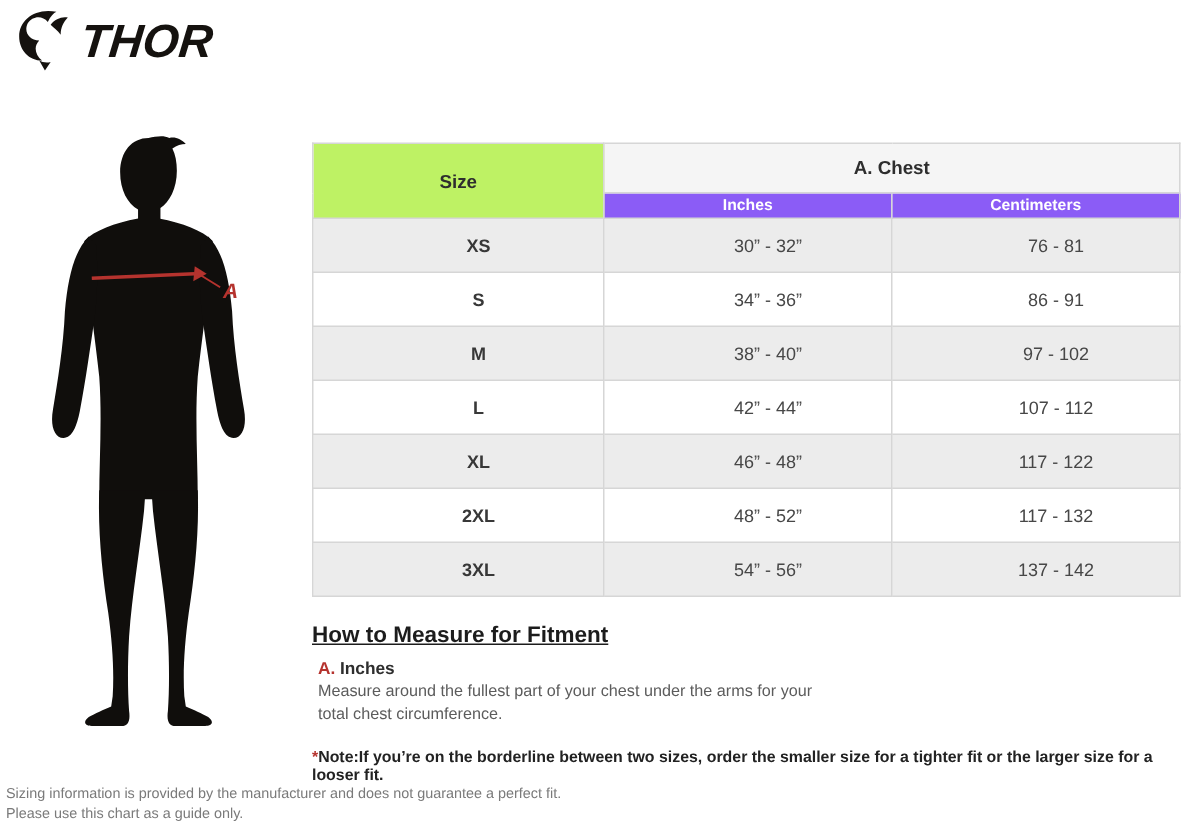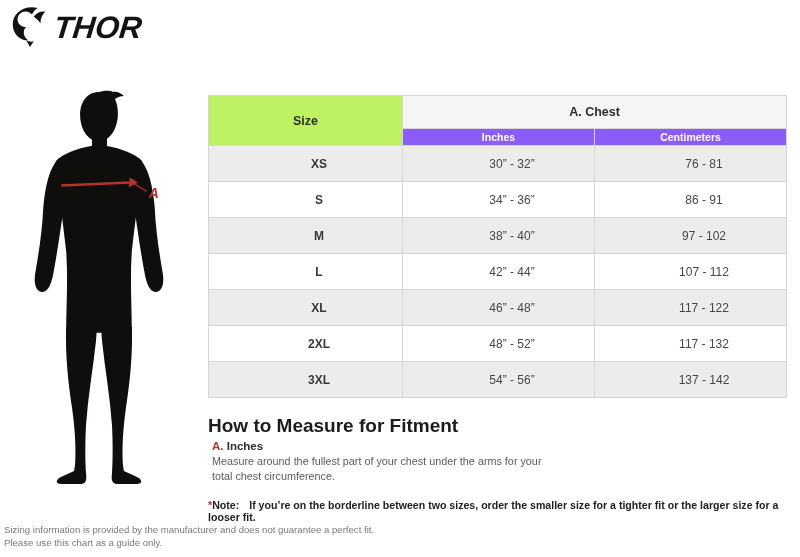--- a/index.html
+++ b/index.html
@@ -24,30 +24,30 @@
   .size-table th, .size-table td { border:1px solid #d6d6d6; text-align:center; vertical-align:middle; }
   .size-table .group-head { height:33px; background:#f5f5f5; font-size:12.5px; font-weight:bold; color:#2e2e2e; }
   .size-table .size-head  { background:#bef264; font-size:12.5px; font-weight:bold; color:#2e2e2e; }
   .size-table .unit-head  { height:17px; background:#8b5cf6; color:#ffffff; font-size:10.5px; font-weight:bold; }
   .size-table td { height:36px; font-size:12px; color:#474747;padding-left:27px; }
   .size-table td.size-cell { font-weight:bold; color:#383838; }
   .size-table tr.alt td { background:#ececec; }
   .size-table tr.plain td { background:#ffffff; }
 
   
-  .measure-heading { position:absolute; left:208px; top:415px; font-size:19px; font-weight:bold; color:#1c1c1c; }
+  .measure-heading { position:absolute; left:208px; top:415px; font-size:15px; font-weight:bold; color:#1c1c1c;text-decoration:underline; }
   .measure-label { position:absolute; left:212px; top:440px; font-size:11.5px; font-weight:bold; color:#2e2e2e; }
   .measure-label .red { color:#b5332e; }
   .measure-desc { position:absolute; left:212px; top:454px; width:352px; font-size:10.8px;
                   line-height:1.35; color:#5c5c5c; }
 
   
   .note-line { position:absolute; left:208px; top:499px; width:585px; font-size:10.6px; font-weight:bold; color:#222; }
   .note-line .star { color:#b5332e; }
-  .note-line .note-label { margin-right:10px; }
+  .note-line .note-label { }
 
   
   .footer-note { position:absolute; left:4px; top:523px; font-size:9.6px; line-height:1.4; color:#7a7a7a; }
 </style>
 </head>
 <body>
 
 <div class="page">
 
   <div class="logo">

